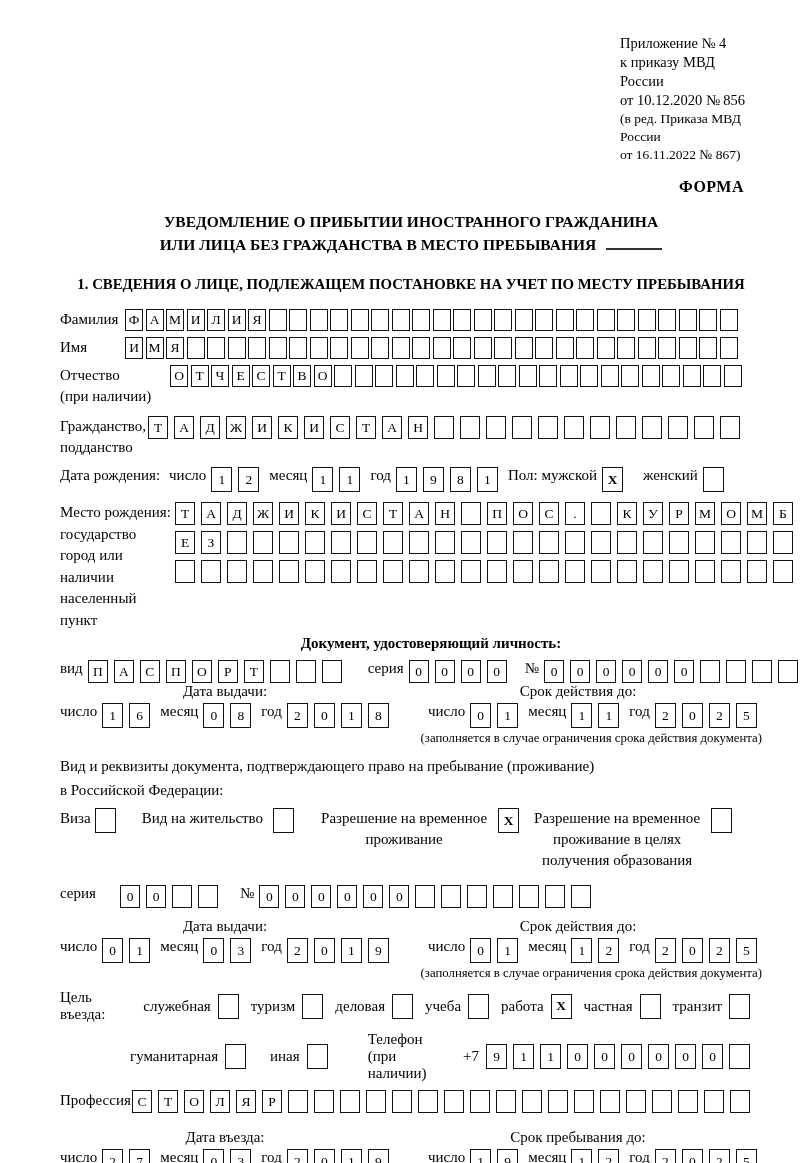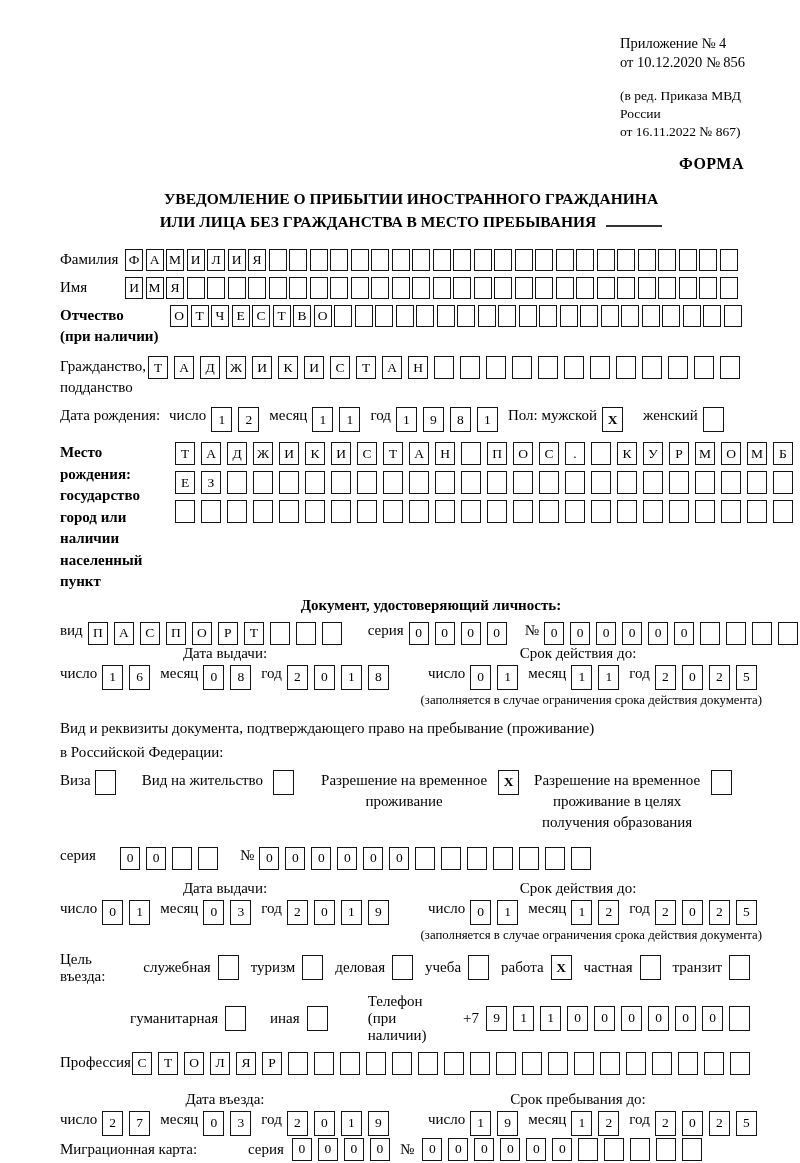--- a/index.html
+++ b/index.html
@@ -6,35 +6,35 @@
   html, body { background: #ffffff; }
   body {
     width: 800px; height: 1163px; overflow: hidden;
     font-family: "Liberation Serif", "DejaVu Serif", serif;
     color: #000;
   }
   .page { padding: 34px 38px 0 60px; position: relative; }
 
   
   .appendix { margin-left: 560px; font-size: 14.5px; line-height: 19px; }
-  .appendix .edition { margin-top: 15px; font-size: 13.5px; line-height: 18px; }
+  .appendix .edition { margin-top: 0; font-size: 13.5px; line-height: 18px; }
   .forma { text-align: right; margin: 14px 18px 0 0; font-weight: bold; font-size: 16px; letter-spacing: .5px; }
 
   
   .title { text-align: center; font-weight: bold; font-size: 15.5px; line-height: 23px; margin-top: 14px; }
   .blank-line { display: inline-block; width: 56px; border-bottom: 2px solid #333; height: 14px; margin-left: 10px; }
   .sec-heading { text-align: center; font-weight: bold; font-size: 14.8px; margin-top: 20px; }
 
   .form-body { margin-top: 16px; }
 
   
   .frow { display: flex; align-items: flex-start; margin-bottom: 6px; }
   .lbl { font-size: 15px; line-height: 20px; flex: none; }
   .w65  { width: 65px; }
-  .w110 { width: 110px; font-weight: bold; }
+  .w110 { width: 110px; }
   .w88  { width: 88px; }
   .sub { font-size: 15px; line-height: 22px; }
 
   .boxes { display: flex; flex: none; }
   .box {
     display: inline-flex; align-items: center; justify-content: center;
     width: 19px; height: 23px; flex: none;
     border: 1.6px solid #141414; background: #fff;
     font-size: 13.5px; line-height: 1;
   }
@@ -73,32 +73,34 @@
   .mig-row { display: flex; align-items: center; margin: 2px 0 8px 0; }
   .mig-row .lbl { margin-right: 8px; } .sp14 { width: 14px; flex: none; } .sp26 { width: 26px; flex: none; }
 </style>
 </head>
 <body>
 
 <div class="page">
 
   <div class="appendix">
     <div>Приложение № 4</div>
+    <div>к приказу МВД России</div>
     <div>от 10.12.2020 № 856</div>
     <div class="edition">
       <div>(в ред. Приказа МВД России</div>
       <div>от 16.11.2022 № 867)</div>
     </div>
   </div>
   <div class="forma">ФОРМА</div>
 
   <div class="title">
     <div>УВЕДОМЛЕНИЕ О ПРИБЫТИИ ИНОСТРАННОГО ГРАЖДАНИНА</div>
     <div><span>ИЛИ ЛИЦА БЕЗ ГРАЖДАНСТВА В МЕСТО ПРЕБЫВАНИЯ</span><span class="blank-line"></span></div>
   </div>
+  <div class="sec-heading">1. СВЕДЕНИЯ О ЛИЦЕ, ПОДЛЕЖАЩЕМ ПОСТАНОВКЕ НА УЧЕТ ПО МЕСТУ ПРЕБЫВАНИЯ</div>
 
   <div class="form-body">
 
     <div class="frow">
       <div class="lbl w65">Фамилия</div>
       <div class="boxes tight">
           <span class="box">Ф</span>
           <span class="box">А</span>
           <span class="box">М</span>
           <span class="box">И</span>

